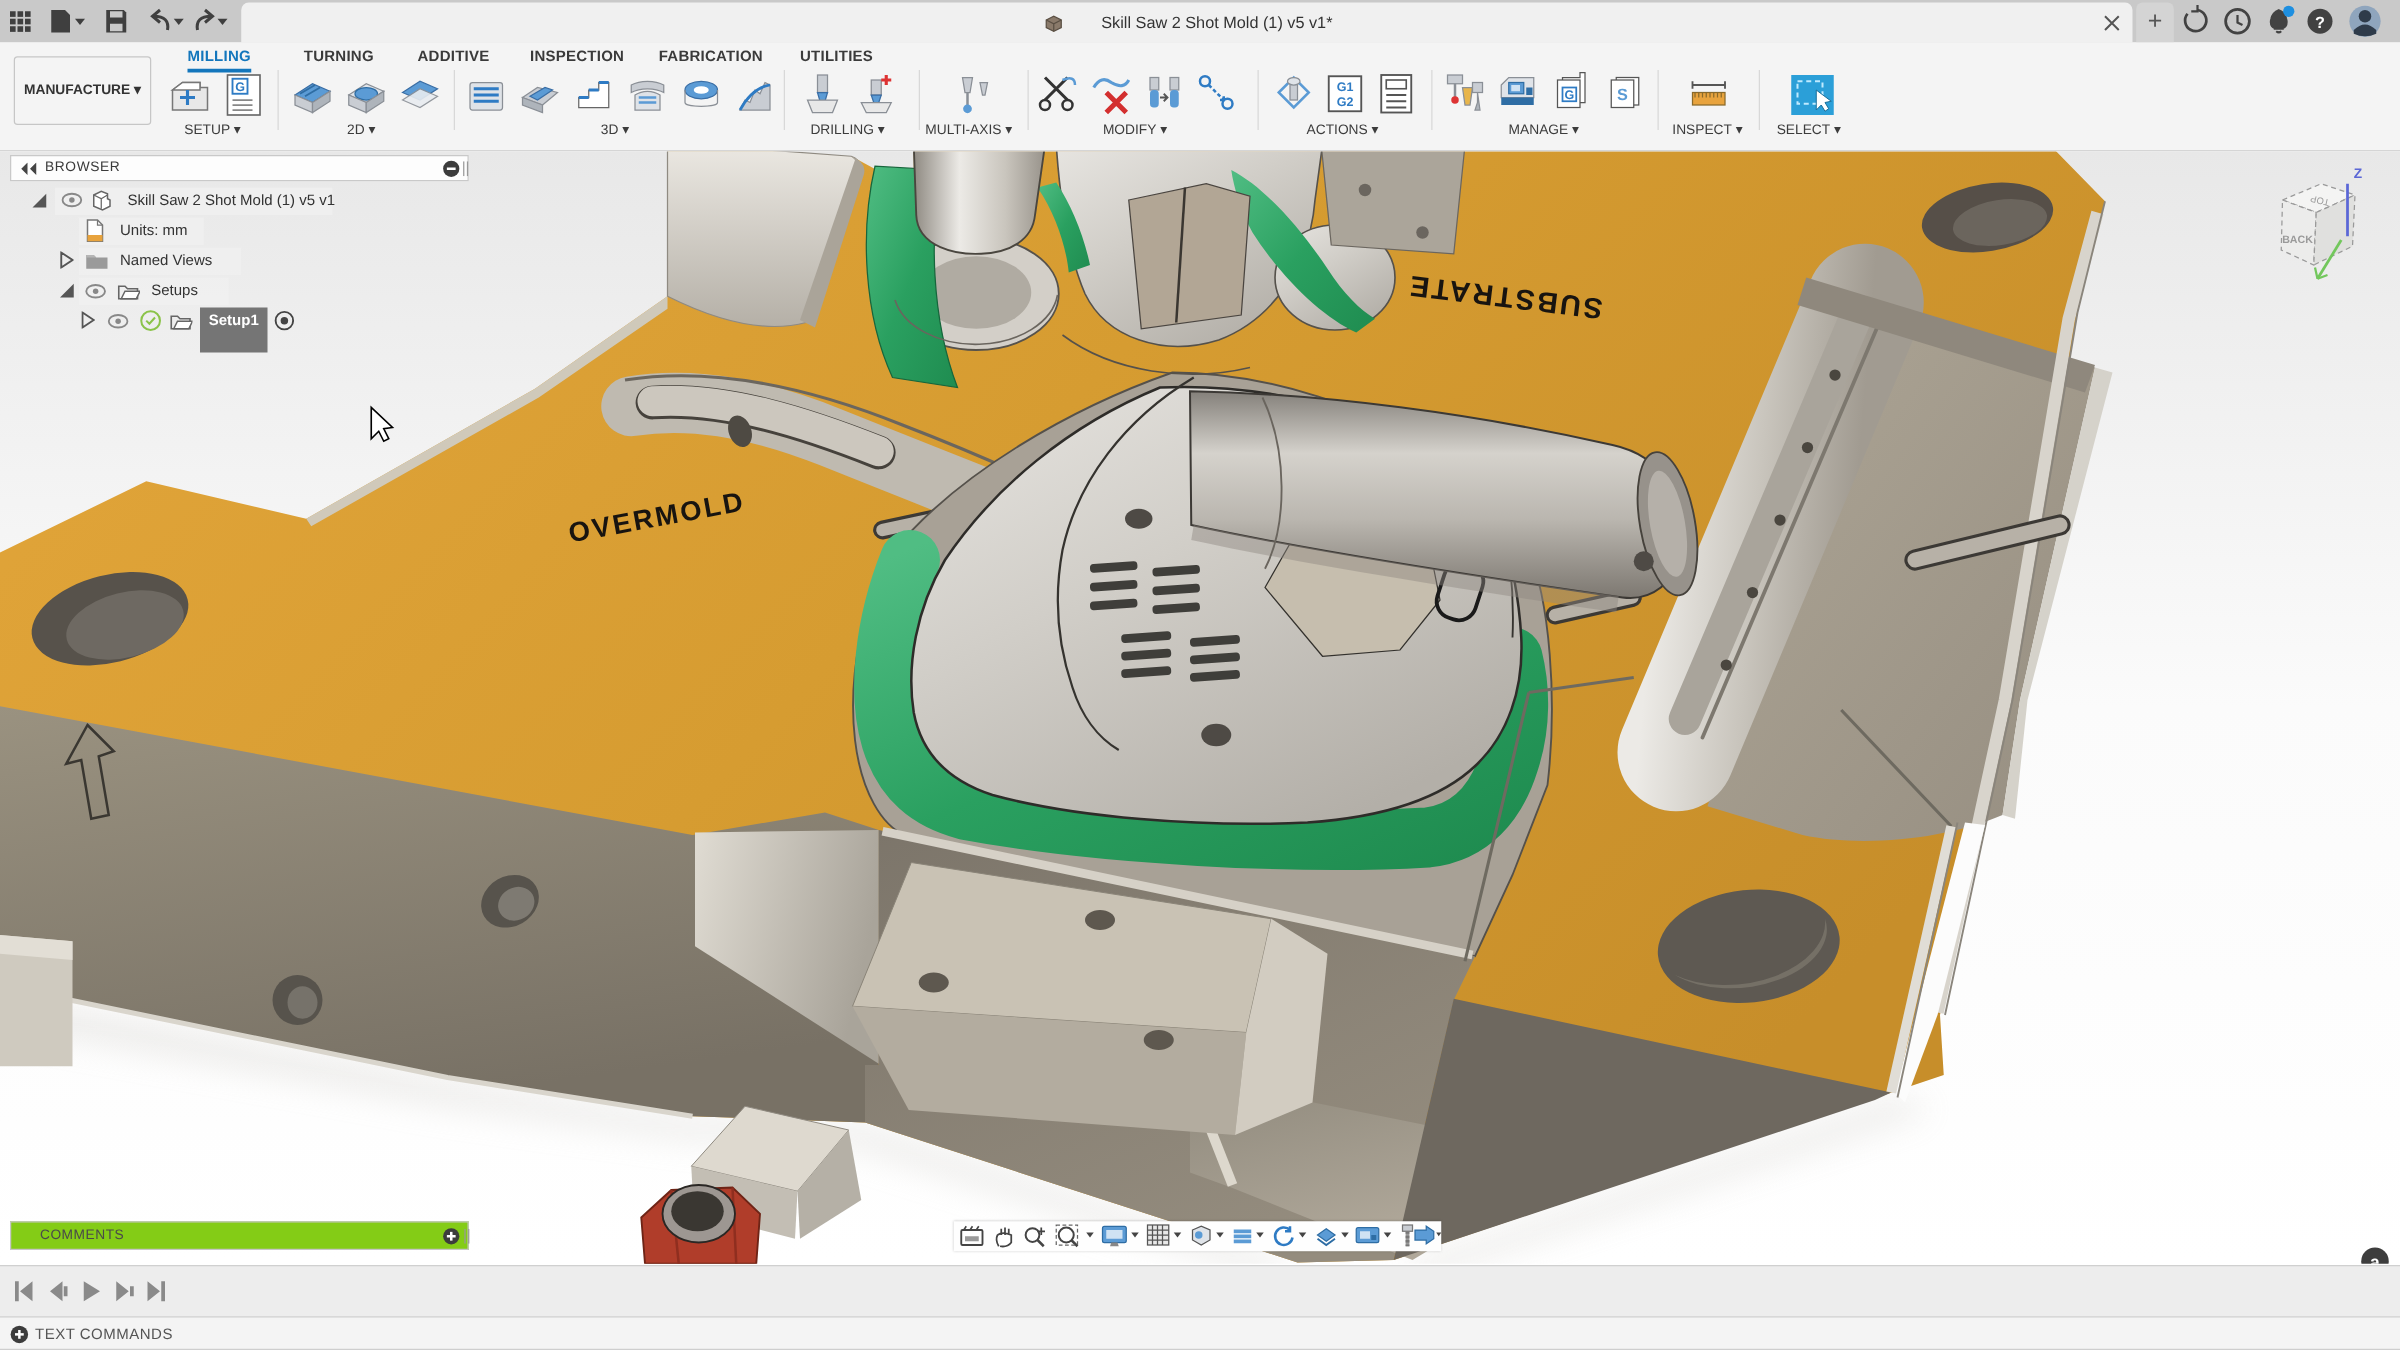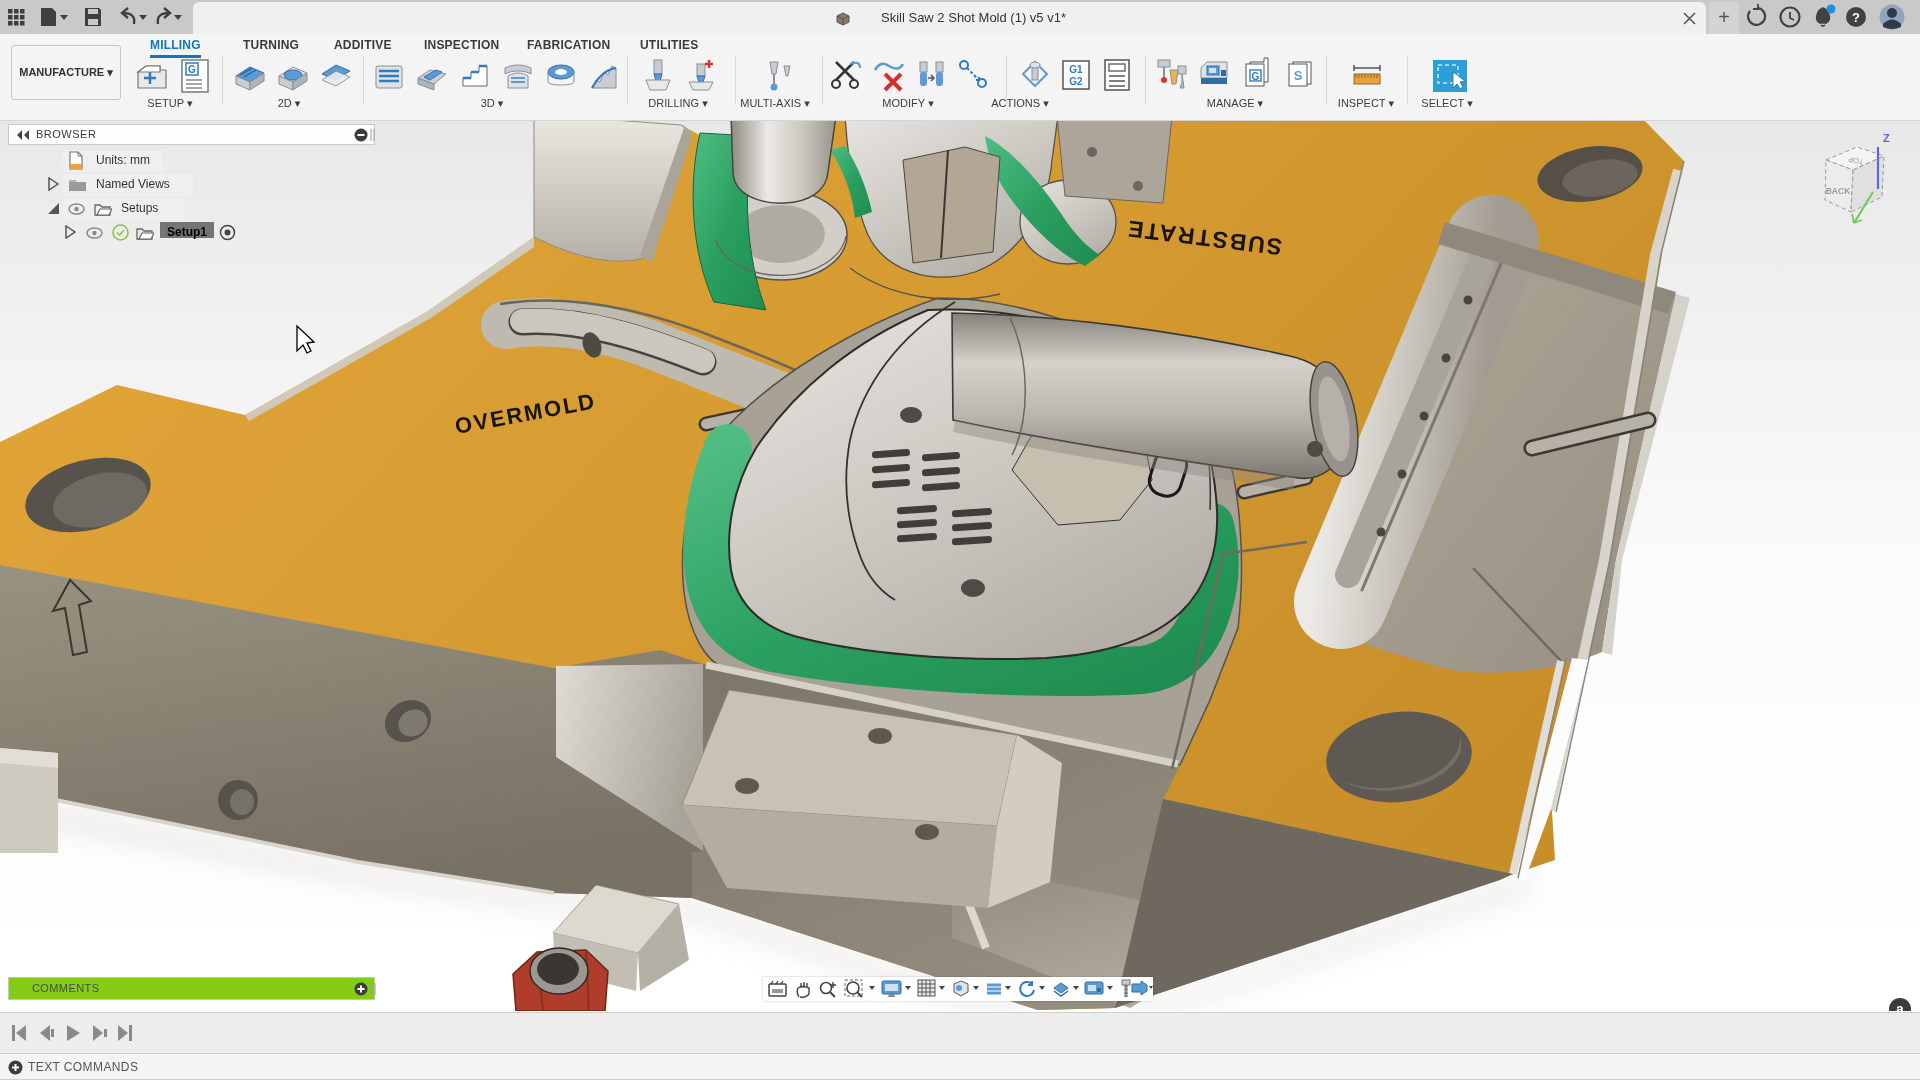--- a/index.html
+++ b/index.html
@@ -326,21 +326,21 @@
  <div class="rtab" style="left:424px">INSPECTION</div>
  <div class="rtab" style="left:527px">FABRICATION</div>
  <div class="rtab" style="left:640px">UTILITIES</div>
  <div id="mfgbtn">MANUFACTURE&nbsp;▾</div>
  <div class="glabel" style="left:170px">SETUP&nbsp;▾</div>
  <div class="glabel" style="left:289px">2D&nbsp;▾</div>
  <div class="glabel" style="left:492px">3D&nbsp;▾</div>
  <div class="glabel" style="left:678px">DRILLING&nbsp;▾</div>
  <div class="glabel" style="left:775px">MULTI-AXIS&nbsp;▾</div>
  <div class="glabel" style="left:908px">MODIFY&nbsp;▾</div>
- <div class="glabel" style="left:1020px">ACTIONS&nbsp;▾</div>
+ <div class="glabel" style="left:1074px">ACTIONS&nbsp;▾</div>
  <div class="glabel" style="left:1235px">MANAGE&nbsp;▾</div>
  <div class="glabel" style="left:1366px">INSPECT&nbsp;▾</div>
  <div class="glabel" style="left:1447px">SELECT&nbsp;▾</div>
  <div class="gsep" style="left:222px"></div>
     <div class="gsep" style="left:363px"></div>
  <div class="gsep" style="left:627px"></div>
     <div class="gsep" style="left:735px"></div>
  <div class="gsep" style="left:822px"></div>
     <div class="gsep" style="left:1006px"></div>
  <div class="gsep" style="left:1145px"></div>
@@ -513,20 +513,35 @@
   <span class="btxt">BROWSER</span>
   <svg class="abs" style="left:345px;top:3px" width="14" height="14">
         <circle cx="7" cy="7" r="6.5" fill="#3c3c3c"></circle>
         <rect x="3.5" y="6" width="7" height="2" fill="#fff"></rect>
       </svg>
   <svg class="abs" style="left:361px;top:4px" width="6" height="12">
         <path d="M1,0 L1,12 M4,0 L4,12" stroke="#999" stroke-width="1"></path>
       </svg>
  </div>
  <div class="trow" style="top:4px">
+  <div class="trowbg" style="left:36px;width:222px"></div>
+  <svg class="abs" style="left:17px;top:5px" width="14" height="13">
+        <path d="M12,1 L12,12 L1,12 Z" fill="#555"></path>
+      </svg>
+  <svg class="abs" style="left:41px;top:4px" width="17" height="14">
+        <ellipse cx="8.5" cy="7" rx="7.5" ry="5" fill="none" stroke="#888" stroke-width="1.5"></ellipse>
+        <circle cx="8.5" cy="7" r="2.2" fill="#888"></circle>
+      </svg>
+  <svg class="abs" style="left:65px;top:2px" width="17" height="18">
+        <path d="M2,5 L8,2 L13,4 L13,8 L15,9 L15,14 L9,17 L2,14 Z" fill="#fff" stroke="#666" stroke-width="1.2"></path>
+        <path d="M2,5 L8,8 L8,16 M8,8 L13,5" fill="none" stroke="#666" stroke-width="1"></path>
+      </svg>
+  <span class="abs" style="left:94px;top:4px">Skill Saw 2 Shot Mold (1) v5 v1</span>
+ </div>
+ <div class="trow" style="top:4px">
   <div class="trowbg" style="left:55px;width:100px"></div>
   <svg class="abs" style="left:60px;top:2px" width="16" height="19">
         <path d="M2,1 L10,1 L14,5 L14,18 L2,18 Z" fill="#fff" stroke="#777" stroke-width="1.2"></path>
         <path d="M10,1 L10,5 L14,5" fill="none" stroke="#777"></path>
         <rect x="2" y="13" width="12" height="5" fill="#e8a33d"></rect>
       </svg>
   <span class="abs" style="left:88px;top:4px">Units: mm</span>
  </div>
  <div class="trow" style="top:4px">
   <div class="trowbg" style="left:55px;width:130px"></div>
@@ -563,21 +578,21 @@
         <circle cx="8.5" cy="7" r="2.2" fill="#888"></circle>
       </svg>
   <svg class="abs" style="left:104px;top:3px" width="17" height="17">
         <circle cx="8.5" cy="8.5" r="7.5" fill="none" stroke="#8bc34a" stroke-width="1.6"></circle>
         <path d="M5,8.5 L7.5,11 L12,6" fill="none" stroke="#8bc34a" stroke-width="1.6"></path>
       </svg>
   <svg class="abs" style="left:128px;top:4px" width="18" height="15">
         <path d="M1,4 L6,4 L8,6 L16,6 L16,14 L1,14 Z" fill="none" stroke="#666" stroke-width="1.3"></path>
         <path d="M3,14 L6,8 L18,8 L15,14 Z" fill="#fff" stroke="#666" stroke-width="1.2"></path>
       </svg>
-  <div class="abs" style="left:152px;top:1px;width:54px;height:16px;background:#757575;color:#000000;
+  <div class="abs" style="left:152px;top:1px;width:54px;height:36px;background:#757575;color:#ffffff;
     font-size:12px;font-weight:bold;text-align:center;line-height:21px">Setup1</div>
   <svg class="abs" style="left:211px;top:3px" width="17" height="17">
         <circle cx="8.5" cy="8.5" r="7" fill="none" stroke="#444" stroke-width="1.5"></circle>
         <circle cx="8.5" cy="8.5" r="3" fill="#444"></circle>
       </svg>
  </div>
 </div>
 
 <div id="comments">
  <span class="ctxt">COMMENTS</span>

